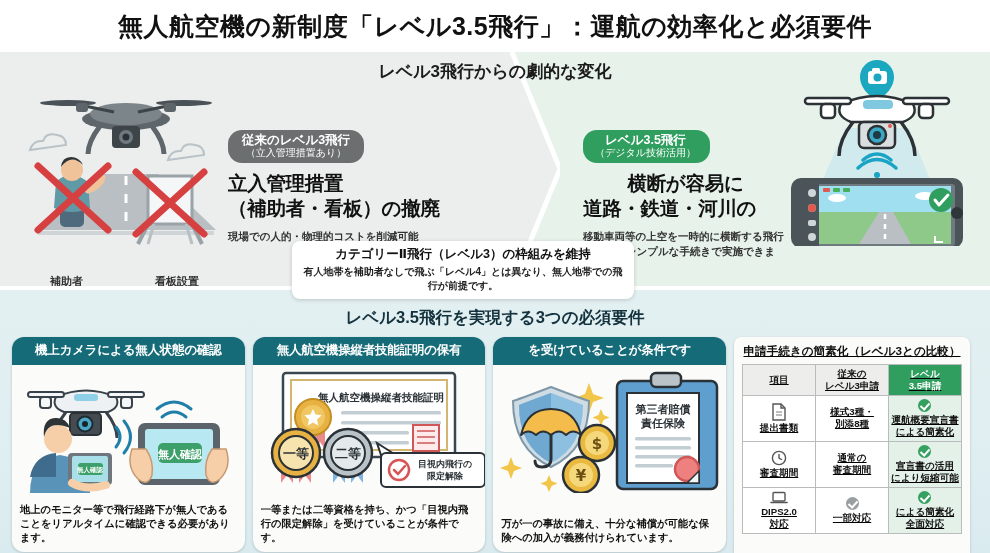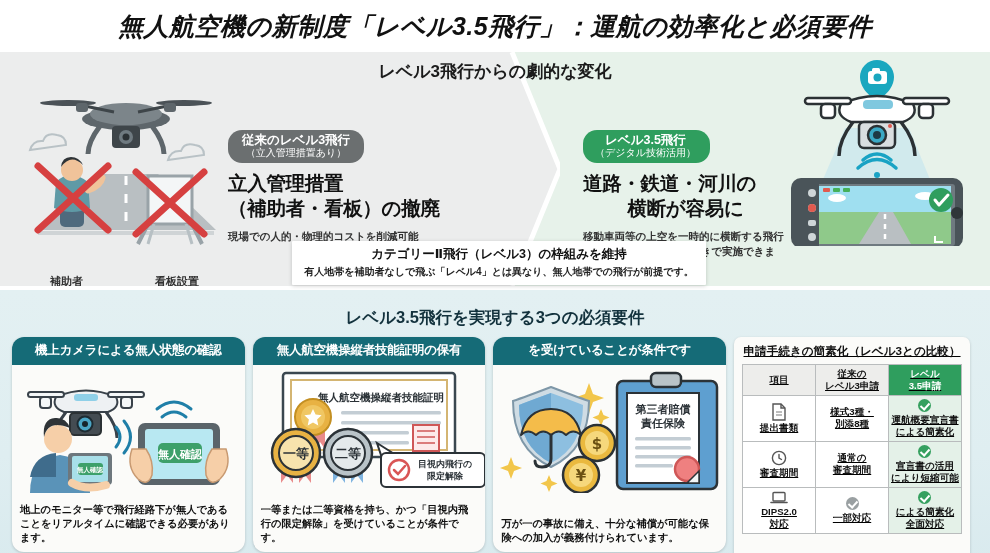--- a/index.html
+++ b/index.html
@@ -11,21 +11,20 @@
   #page { position: relative; width: 990px; height: 553px; background: #fff; }
 
   
   .title-bar {
     height: 52px; display: flex; align-items: center; justify-content: center;
     background: #ffffff;
   }
   .title-bar h1 {
     font-size: 25px; font-weight: 700; color: #111; letter-spacing: .5px;
     white-space: nowrap;
-    font-style: italic;
   }
 
   
   .compare { position: relative; height: 234px; display: flex; }
   .pane { position: relative; overflow: hidden; }
   .pane-left  { width: 495px; background: #eceded; }
   .pane-right { width: 495px; background: #e7f2ea; }
   .band-head {
     position: absolute; top: 8px; left: 0; width: 100%; text-align: center;
     font-size: 17px; font-weight: 700; color: #1b1b1b; z-index: 6;
@@ -54,22 +53,22 @@
   .sub {
     font-size: 10.5px; color: #333; line-height: 1.45; margin-top: 8px; font-weight: 600;
   }
 
   .fig-label {
     position: absolute; font-size: 11px; color: #333; font-weight: 600;
   }
 
   
   .notice {
-    position: absolute; left: 292px; top: 241px; width: 414px; z-index: 20;
-    background: #fff; border-radius: 1px; padding: 5px 10px 6px;
+    position: absolute; left: 292px; top: 241px; width: 342px; z-index: 20;
+    background: #fff; border-radius: 8px; padding: 5px 10px 6px;
     box-shadow: 0 1px 4px rgba(0,0,0,.18); text-align: center;
   }
   .notice .n1 { font-size: 12.5px; font-weight: 700; color: #111; }
   .notice .n2 { font-size: 10px; font-weight: 700; color: #222; margin-top: 2px; }
 
   
   .bottom {
     position: absolute; top: 290px; left: 0; width: 990px; height: 275px;
     background: linear-gradient(180deg,#e3f0f2 0%, #dfeef1 60%, #d9eaee 100%);
   }
@@ -211,22 +210,22 @@
       </div>
     </div>
 
     <div class="pane pane-right">
       <div class="col-text col-right-text" style="left:88px">
         <span class="pill pill-green">
           <span class="p1">レベル3.5飛行</span>
           <span class="p2">（デジタル技術活用）</span>
         </span>
         <div class="headline">
+          <div style="text-align:center">横断が容易に</div>
           <div>道路・鉄道・河川の</div>
-          <div style="text-align:center">横断が容易に</div>
         </div>
         <div class="sub">移動車両等の上空を一時的に横断する飛行が、よりシンプルな手続きで実施できます。</div>
       </div>
 
       <svg width="205" height="190" viewBox="0 0 205 190" style="position:absolute;left:280px;top:4px">
 
         <g>
           <path d="M102 4 a17 17 0 0 1 17 17 q0 13 -17 24 q-17 -11 -17 -24 a17 17 0 0 1 17 -17z" fill="#1aa7bf"></path>
           <rect x="93" y="15" width="19" height="13" rx="3" fill="#fff"></rect>
           <circle cx="102.5" cy="21.5" r="4" fill="#1aa7bf"></circle>

